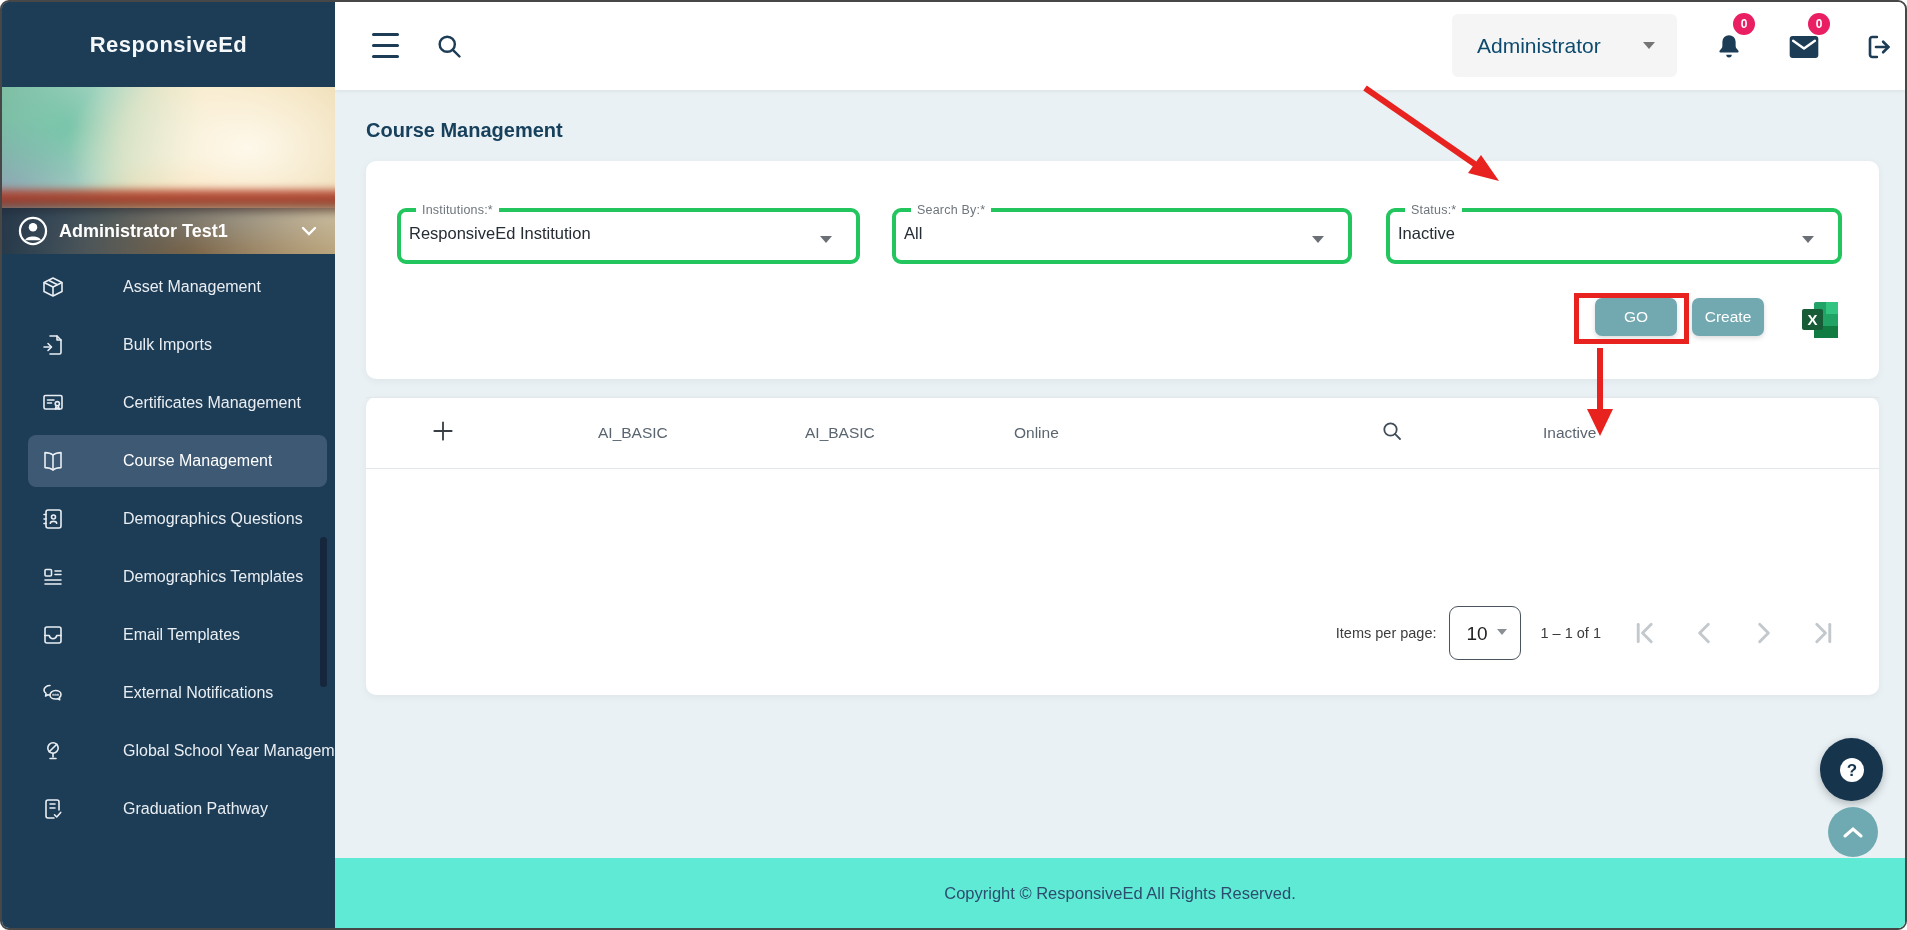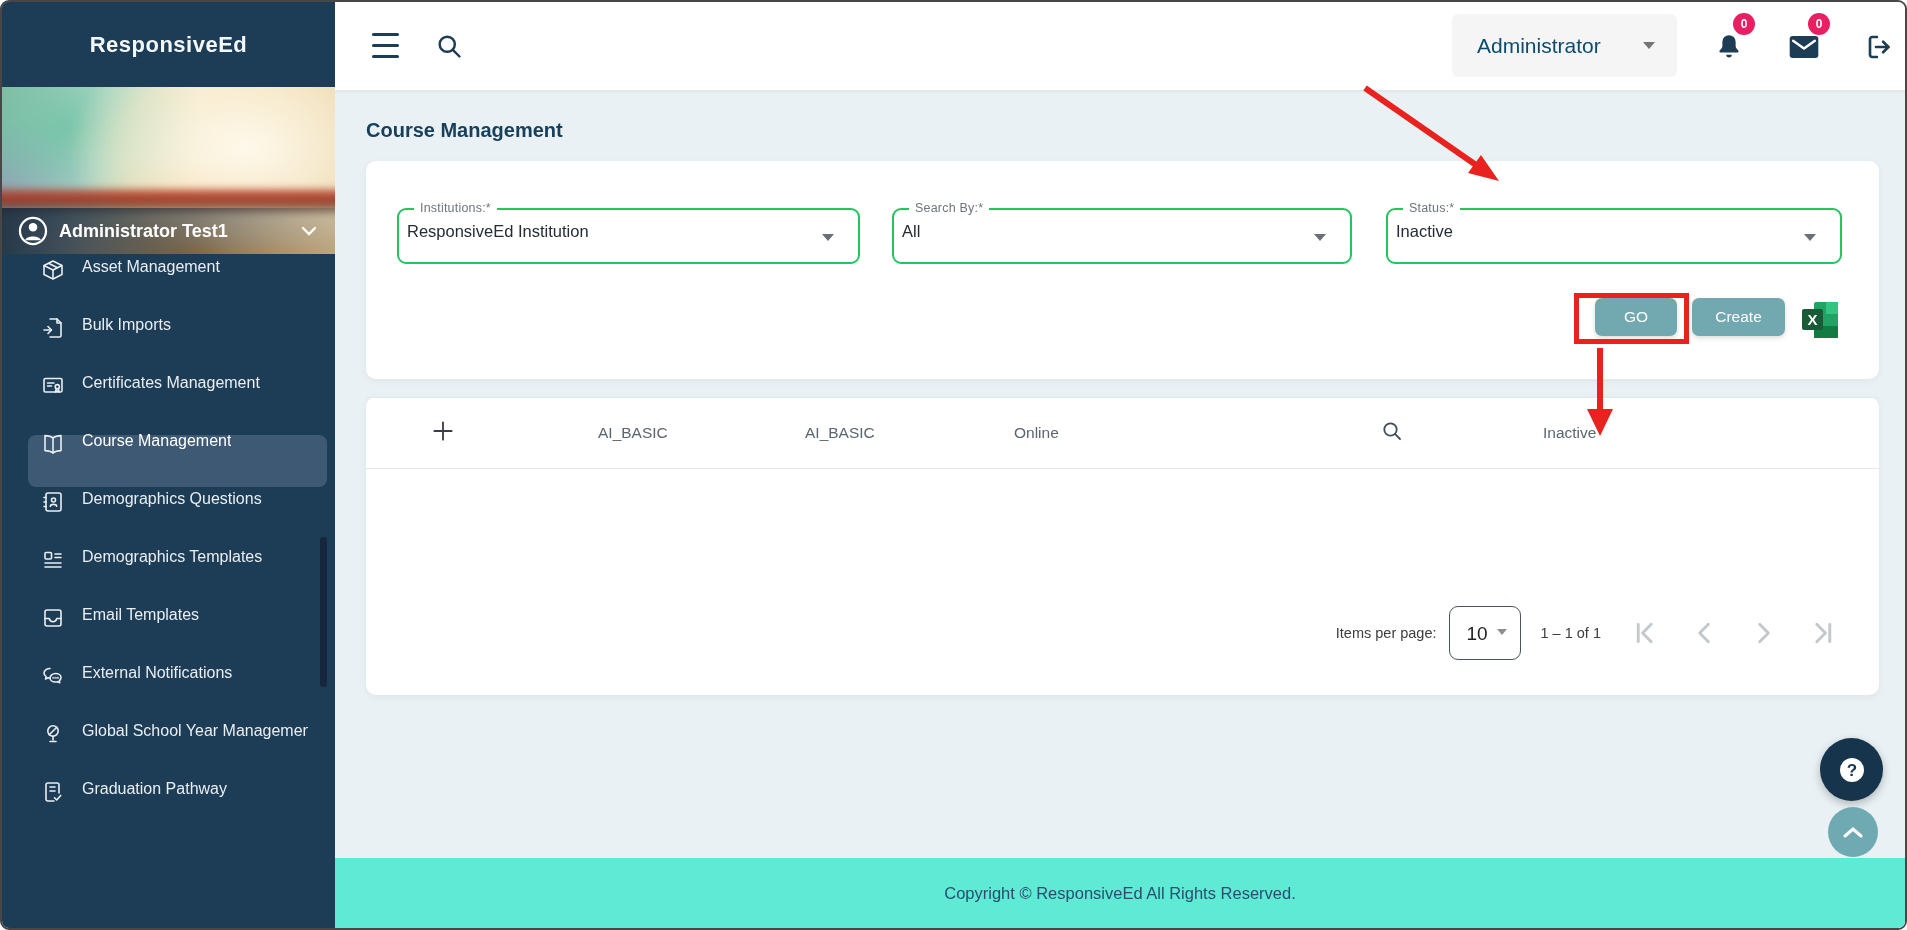--- a/index.html
+++ b/index.html
@@ -18,21 +18,21 @@
       radial-gradient(ellipse 200px 150px at 22% 28%, rgba(98,190,160,.75), rgba(0,0,0,0) 72%),
       radial-gradient(ellipse 150px 110px at 4% 62%, rgba(160,120,200,.5), rgba(0,0,0,0) 70%),
       radial-gradient(ellipse 240px 130px at 58% 92%, rgba(232,152,58,.85), rgba(0,0,0,0) 72%),
       linear-gradient(100deg,#7fb89f,#cfe3d8 30%,#f0e6c8 55%,#e8d9b0 75%,#d9c89e);}
   .user-row{position:absolute;left:0;right:0;bottom:0;height:46px;display:flex;align-items:center;
     background:linear-gradient(90deg,rgba(23,40,58,.88) 0%,rgba(23,40,58,.55) 55%,rgba(23,40,58,.18) 100%);}
   .avatar{width:34px;height:34px;margin-left:14px;color:#fff;flex:0 0 auto;}
   .user-name{color:#fff;font-size:18px;font-weight:bold;margin-left:9px;flex:1;white-space:nowrap;overflow:hidden;}
   .user-caret{color:#fff;margin-right:18px;flex:0 0 auto;}
   .nav{position:absolute;left:0;right:0;top:256px;}
-  .nav-item{position:relative;height:58px;display:flex;cursor:pointer;}
+  .nav-item{position:relative;height:58px;display:flex;align-items:center;cursor:pointer;gap:41px;}
   .nav-item.active::before{content:"";position:absolute;left:26px;right:8px;top:3px;bottom:3px;background:#3d5974;border-radius:8px;}
   .nav-ic{position:relative;width:24px;height:24px;margin-left:39px;color:#e9eef3;flex:0 0 auto;}
   .nav-label{position:relative;color:#e9eef3;font-size:16px;margin-left:17px;white-space:nowrap;overflow:hidden;max-width:226px;}
   .nav-item.active .nav-label{color:#fff;}
   .side-scroll{position:absolute;left:318px;top:535px;width:7px;height:150px;border-radius:4px;background:#16263c;z-index:4;}
 
   
   .topbar{position:absolute;left:333px;right:0;top:0;height:88px;background:#fff;z-index:2;box-shadow:0 1px 4px rgba(0,0,0,.07);}
   .tb-menu{position:absolute;left:37px;top:31px;width:27px;height:25px;display:flex;flex-direction:column;justify-content:space-between;cursor:pointer;}
   .tb-menu span{display:block;height:3.2px;background:#1d3c55;border-radius:2px;}
@@ -43,21 +43,21 @@
   .tb-ic{position:absolute;top:30px;width:30px;height:30px;color:#1d3c55;cursor:pointer;}
   .badge{position:absolute;top:11px;width:22px;height:22px;border-radius:50%;background:#e91e63;color:#fff;font-size:12px;font-weight:bold;display:flex;align-items:center;justify-content:center;z-index:2;}
 
   
   .content{position:absolute;left:333px;top:88px;right:0;bottom:0;background:#e9f1f4;}
   .page-title{position:absolute;left:31px;top:16px;font-size:20px;font-weight:bold;color:#17405c;}
   .card{position:absolute;background:#fff;border-radius:10px;box-shadow:0 2px 8px rgba(0,0,0,.05);}
   .filter-card{left:31px;top:71px;width:1513px;height:218px;}
   .table-card{left:31px;top:307px;width:1513px;height:298px;}
 
-  .field{position:absolute;height:56px;border:2px solid #22c55e;border-radius:9px;background:#fff;cursor:pointer;}
+  .field{position:absolute;height:56px;border:4px solid #22c55e;border-radius:9px;background:#fff;cursor:pointer;}
   .field-label{position:absolute;top:-9px;left:15px;background:#fff;padding:0 6px;font-size:12.5px;color:#6e757c;letter-spacing:.2px;}
   .field-value{position:absolute;left:8px;top:12px;font-size:16.5px;color:#252c33;}
   .field-caret{position:absolute;right:24px;top:24px;width:0;height:0;border-left:6px solid transparent;border-right:6px solid transparent;border-top:7px solid #6b7076;}
 
   .btn{position:absolute;height:38px;border:none;border-radius:7px;background:#72a8b0;color:#fff;font-size:15.5px;display:flex;align-items:center;justify-content:center;cursor:pointer;box-shadow:0 2px 5px rgba(0,0,0,.15);}
   .excel-btn{position:absolute;width:38px;height:40px;cursor:pointer;background:none;border:none;padding:0;}
 
   
   .tgrid{display:grid;grid-template-columns:232px 207px 209px 260px 235px 1fr;align-items:center;}
   .thead{height:102px;}
@@ -252,21 +252,21 @@
         <span class="field-value">All</span>
         <span class="field-caret"></span>
       </div>
       <div class="field" style="left:1020px;top:47px;width:456px">
         <span class="field-label">Status:*</span>
         <span class="field-value">Inactive</span>
         <span class="field-caret"></span>
       </div>
 
       <button class="btn" style="left:1229px;top:137px;width:82px">GO</button>
-      <button class="btn" style="left:1326px;top:137px;width:93px">Create</button>
+      <button class="btn" style="left:1326px;top:137px;width:72px">Create</button>
       <button class="excel-btn" style="left:1435px;top:139px">
         <svg width="38" height="40" viewBox="0 0 38 40">
             <rect x="13" y="2" width="24" height="36" rx="2" fill="#21a366"></rect>
             <rect x="25" y="2" width="12" height="12" fill="#33c481"></rect>
             <rect x="13" y="26" width="24" height="12" fill="#107c41"></rect>
             <rect x="1" y="9" width="21" height="21" rx="2" fill="#185c37"></rect>
             <text x="11.5" y="25" text-anchor="middle" font-size="15" font-weight="bold" fill="#fff" font-family="Liberation Sans, sans-serif">X</text>
           </svg>
       </button>
     </section>

